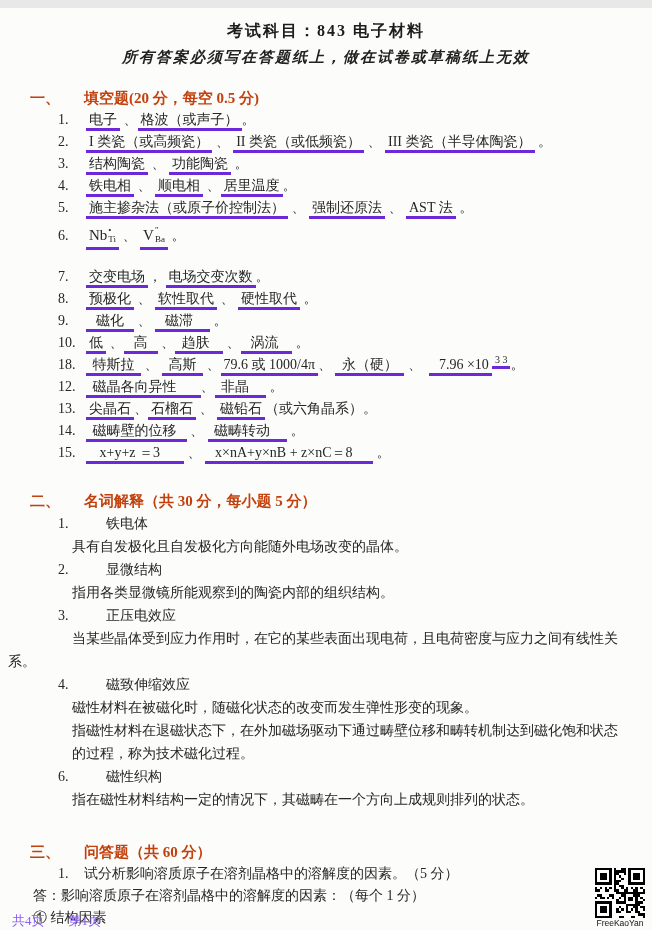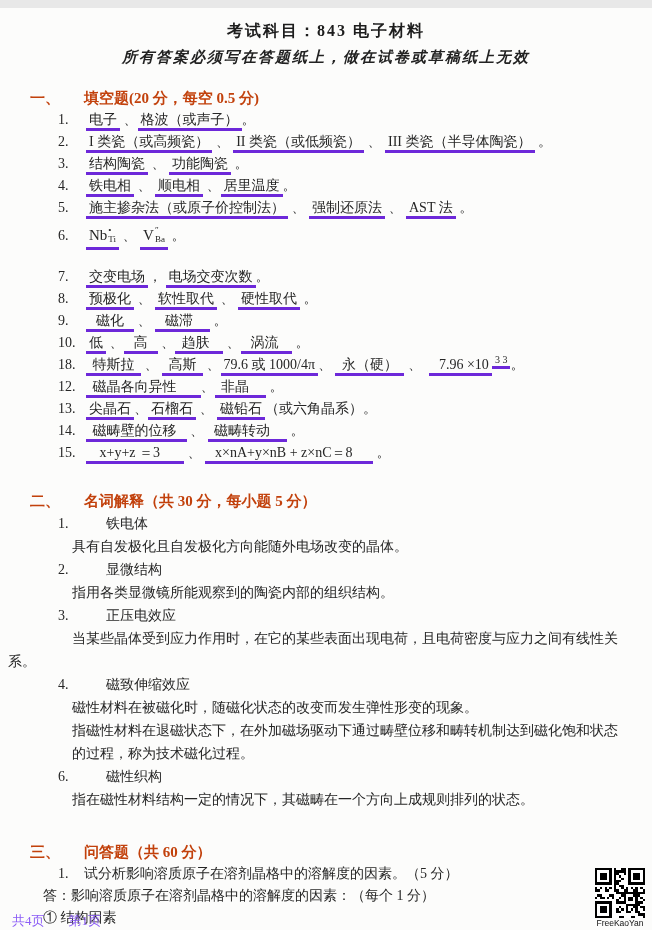--- a/index.html
+++ b/index.html
@@ -29,21 +29,21 @@
   .kv-sup{height:9px;}
   .kv-sub{height:9px;}
   .term-line{padding-left:58px;font-size:14px;line-height:23px;}
   .term-line .num{display:inline-block;min-width:28px;}
   .term-line .term-label{margin-left:20px;}
   .def{padding-left:72px;font-size:14px;line-height:23px;}
   .def.outdent{padding-left:8px;}
   .qa-line{font-size:14px;line-height:22px;}
   .qa-line.item{padding-left:58px;}
   .qa-line.item .num{display:inline-block;min-width:26px;}
-  .qa-line.answer{padding-left:43px;}
+  .qa-line.answer{padding-left:33px;}
   .page-footer{position:absolute;left:0;right:0;bottom:8px;text-align:left;font-size:13px;color:#8b5cf6;}
   .page-footer .pg{margin:0 12px;}
   .qr-wrap{position:absolute;right:4px;bottom:10px;width:56px;text-align:center;}
   .qr-box{width:50px;height:50px;margin:0 auto;background:#fff;}
   .qr-caption{font-family:"Liberation Sans","DejaVu Sans",sans-serif;font-size:8.5px;line-height:10px;color:#111;}
   .scan-edge{position:absolute;left:0;right:0;bottom:0;height:3px;background:#a9c2d6;}
 </style>
 </head>
 <body>
 

